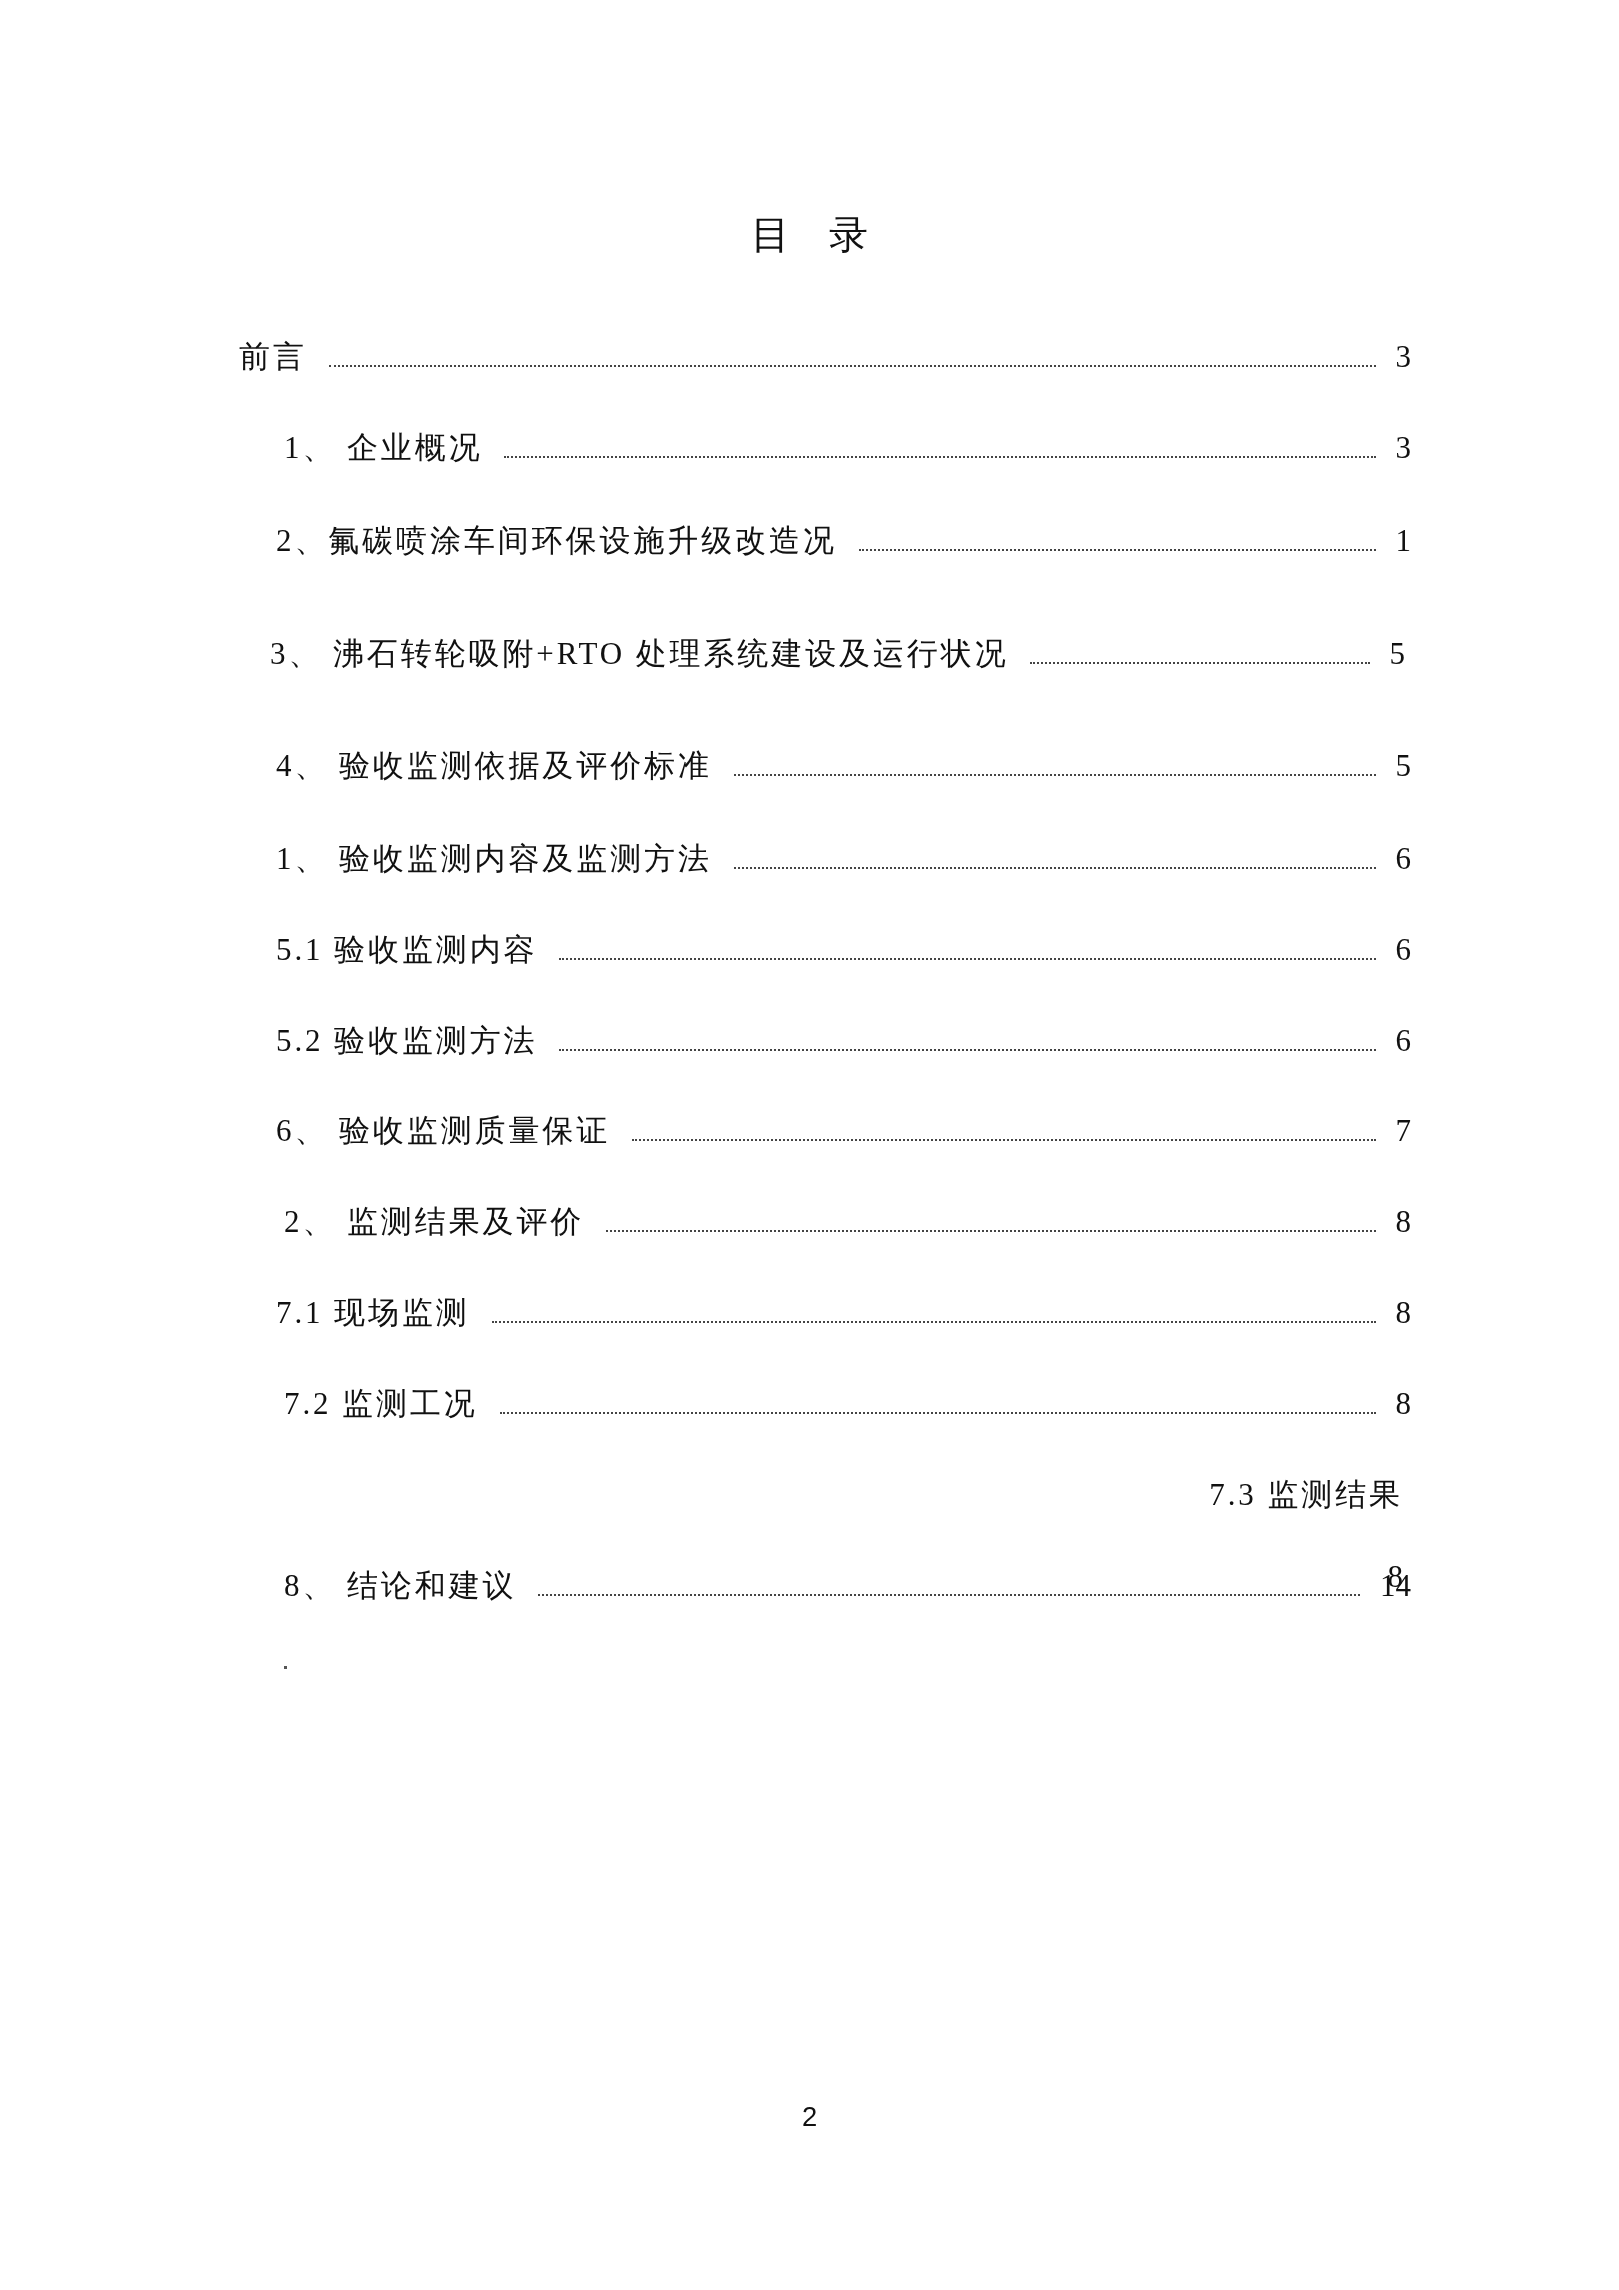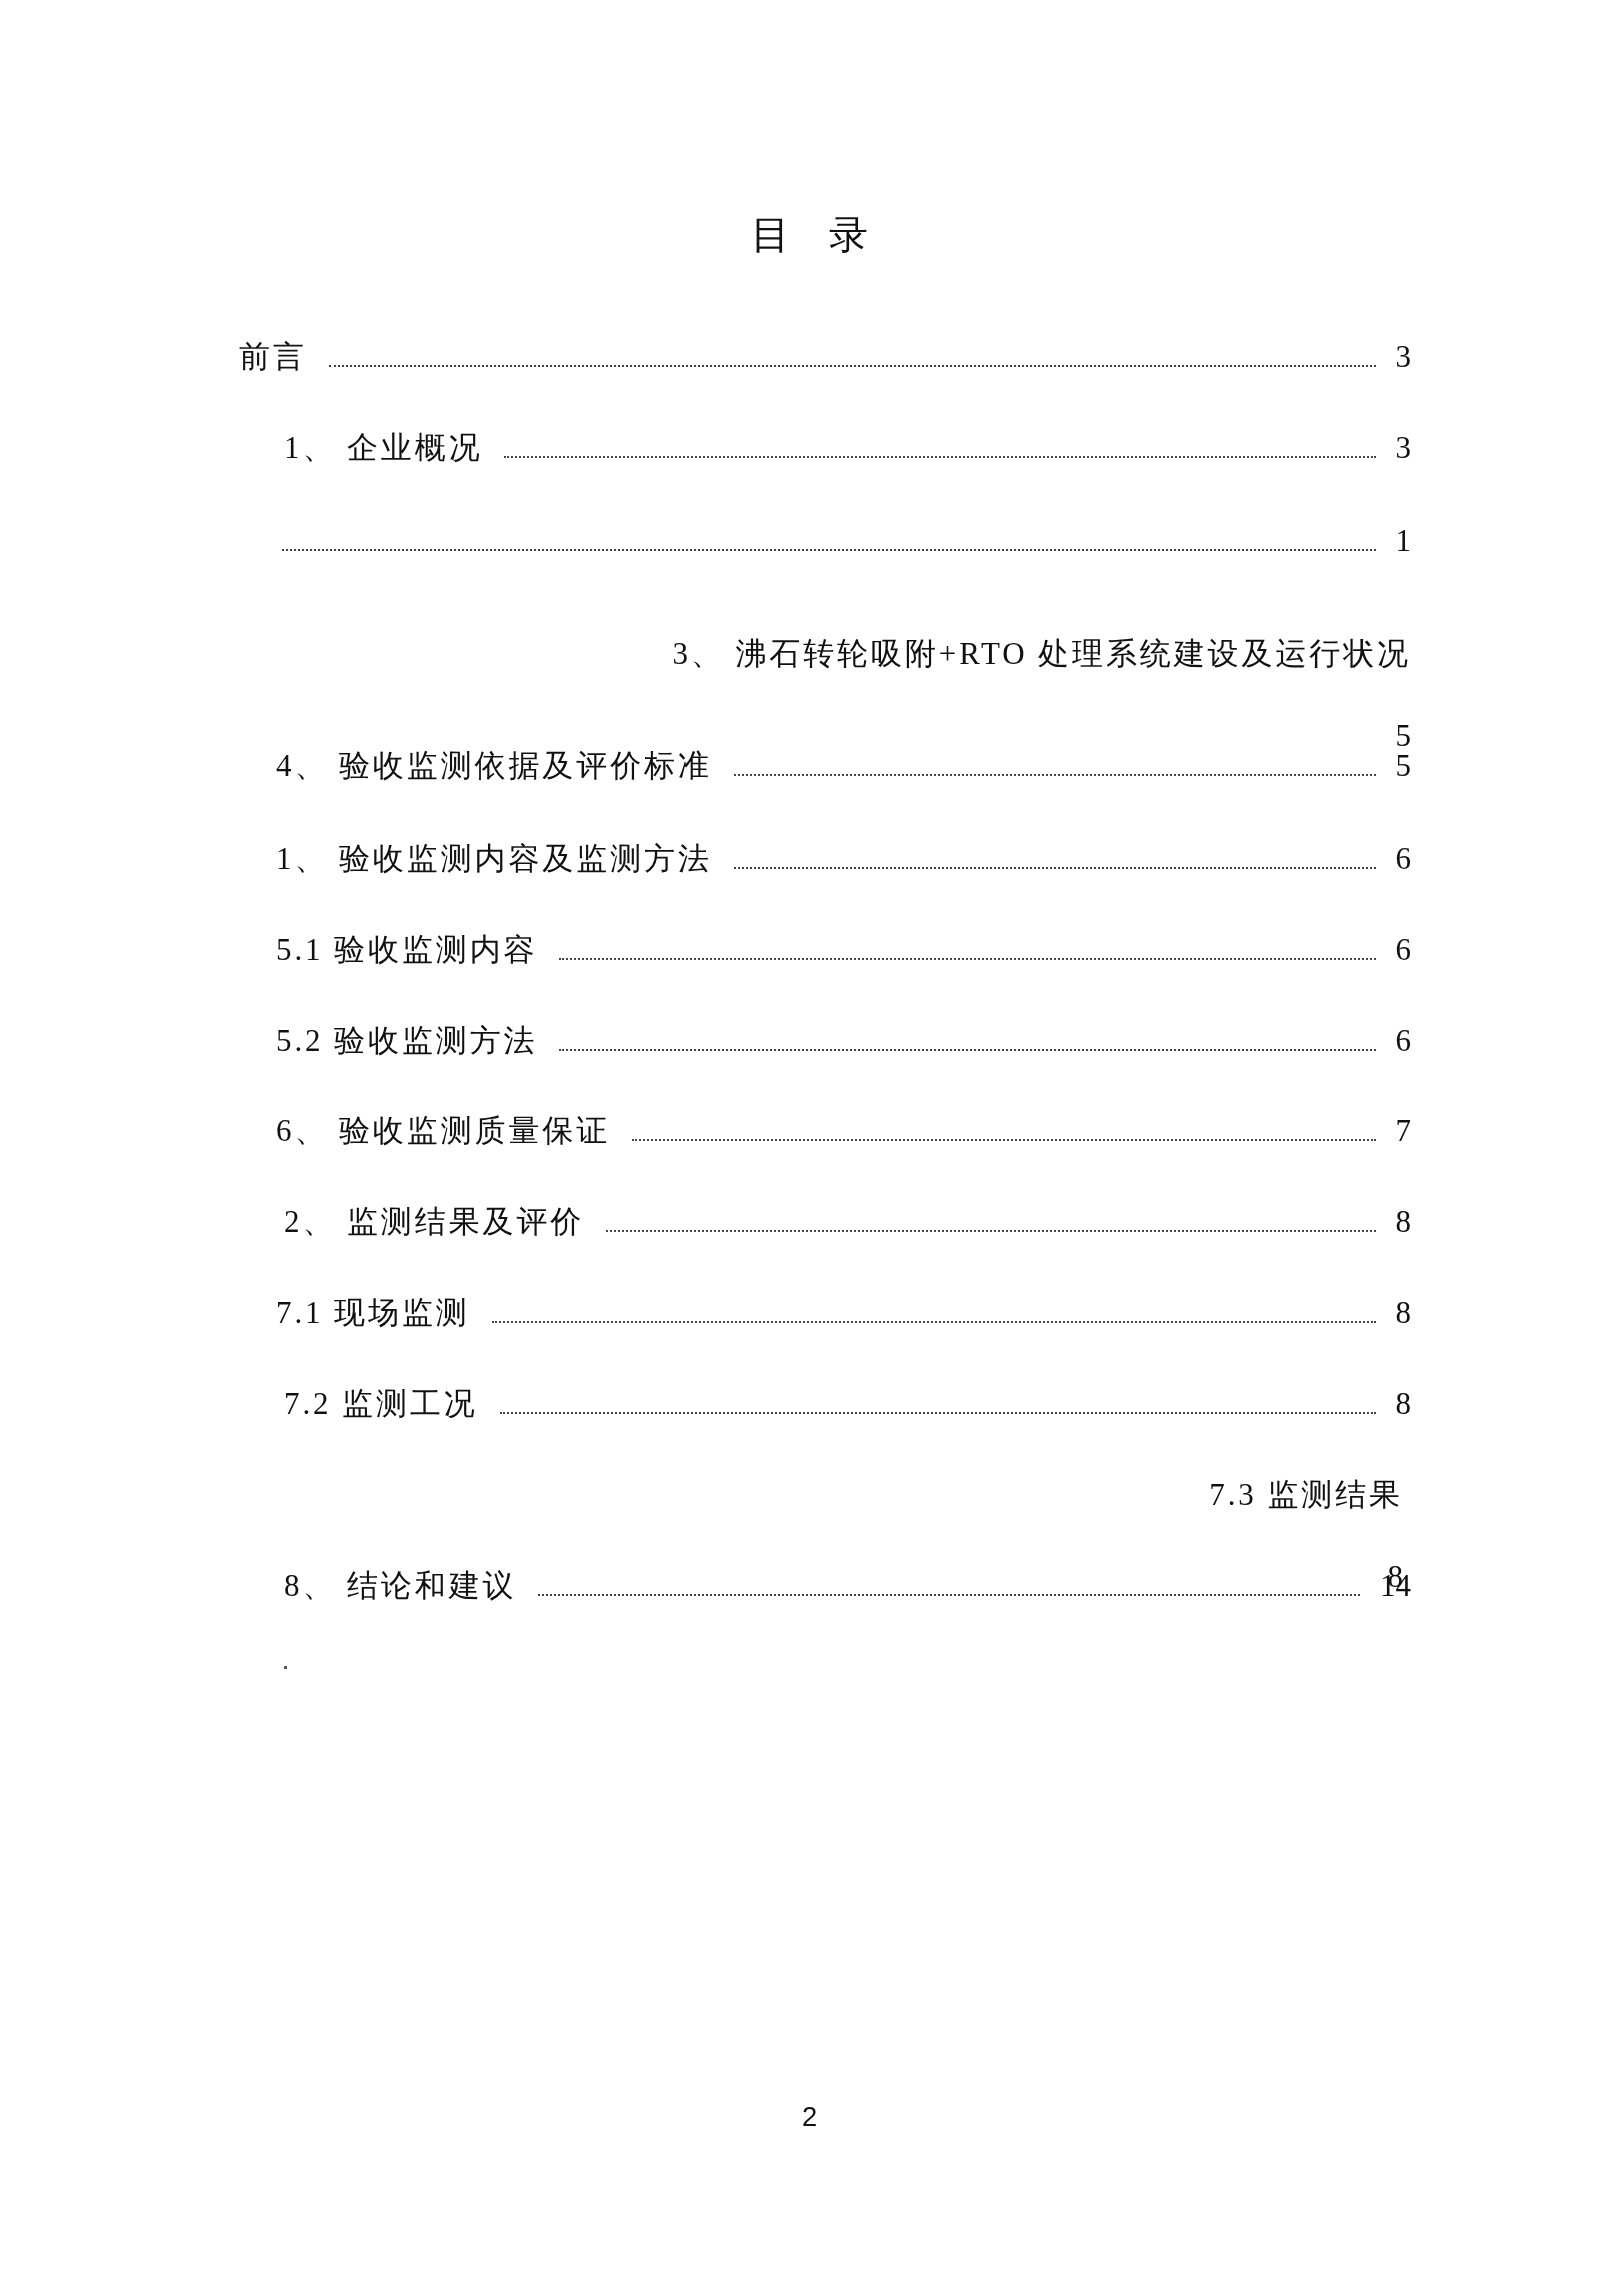--- a/index.html
+++ b/index.html
@@ -24,24 +24,25 @@
       <span class="label">前言</span>
       <span class="leader"></span>
       <span class="page">3</span>
     </div>
     <div class="row" style="left: 284px; top: 428px; width: 1127px;">
       <span class="label">1、 企业概况</span>
       <span class="leader"></span>
       <span class="page">3</span>
     </div>
     <div class="row" style="left: 276px; top: 521px; width: 1135px;">
+      <span class="label">2、氟碳喷涂车间环保设施升级改造况</span>
       <span class="leader"></span>
       <span class="page">1</span>
     </div>
-    <div class="row" style="left: 276px; top: 634px; width: 1135px; flex-direction: column;">
+    <div class="row" style="left: 270px; top: 634px; width: 1135px;">
       <span class="label">3、 沸石转轮吸附+RTO 处理系统建设及运行状况</span>
       <span class="leader"></span>
       <span class="page">5</span>
     </div>
     <div class="row" style="left: 276px; top: 746px; width: 1135px;">
       <span class="label">4、 验收监测依据及评价标准</span>
       <span class="leader"></span>
       <span class="page">5</span>
     </div>
     <div class="row" style="left: 276px; top: 839px; width: 1135px;">

